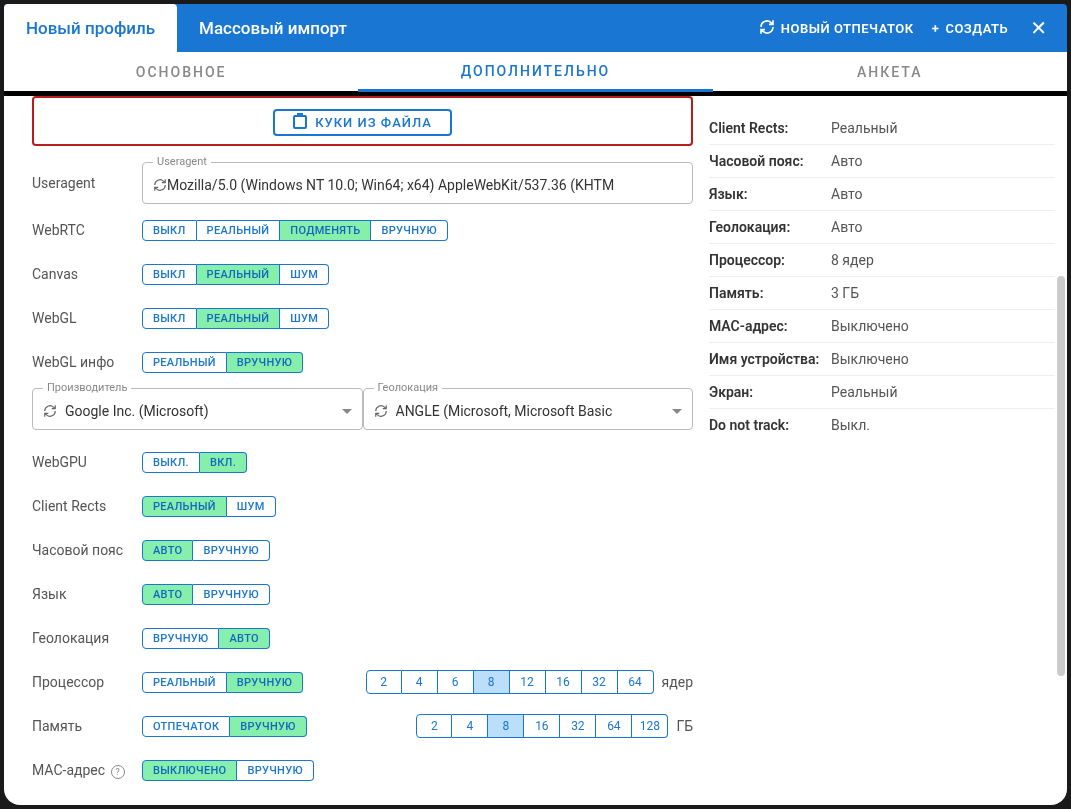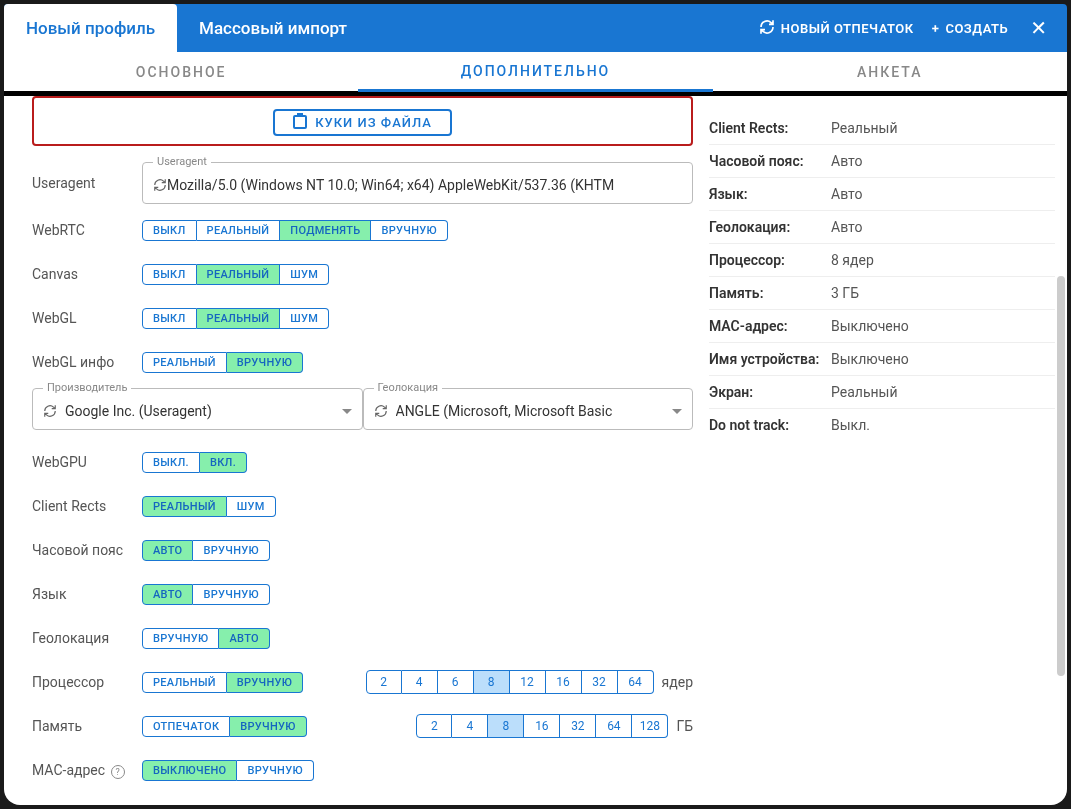--- a/index.html
+++ b/index.html
@@ -141,21 +141,21 @@
         </div>
 
       <div class="dual">
         <div class="fieldset">
           <span class="legend">Производитель</span>
           <div class="select-line">
             <span style="display:flex;align-items:center;gap:8px">
               <span class="refresh"><svg viewBox="0 0 24 24" fill="none" stroke="#666" stroke-width="2">
                     <path d="M21 2v6h-6M3 22v-6h6M3 12a9 9 0 0115-6.7L21 8M21 12a9 9 0 01-15 6.7L3 16"></path>
                   </svg></span>
-              <span>Google Inc. (Useragent)</span>
+              <span>Google Inc. (Microsoft)</span>
             </span>
             <span class="caret"></span>
           </div>
         </div>
         <div class="fieldset">
           <span class="legend">Геолокация</span>
           <div class="select-line">
             <span style="display:flex;align-items:center;gap:8px">
               <span class="refresh"><svg viewBox="0 0 24 24" fill="none" stroke="#666" stroke-width="2">
                     <path d="M21 2v6h-6M3 22v-6h6M3 12a9 9 0 0115-6.7L21 8M21 12a9 9 0 01-15 6.7L3 16"></path>

